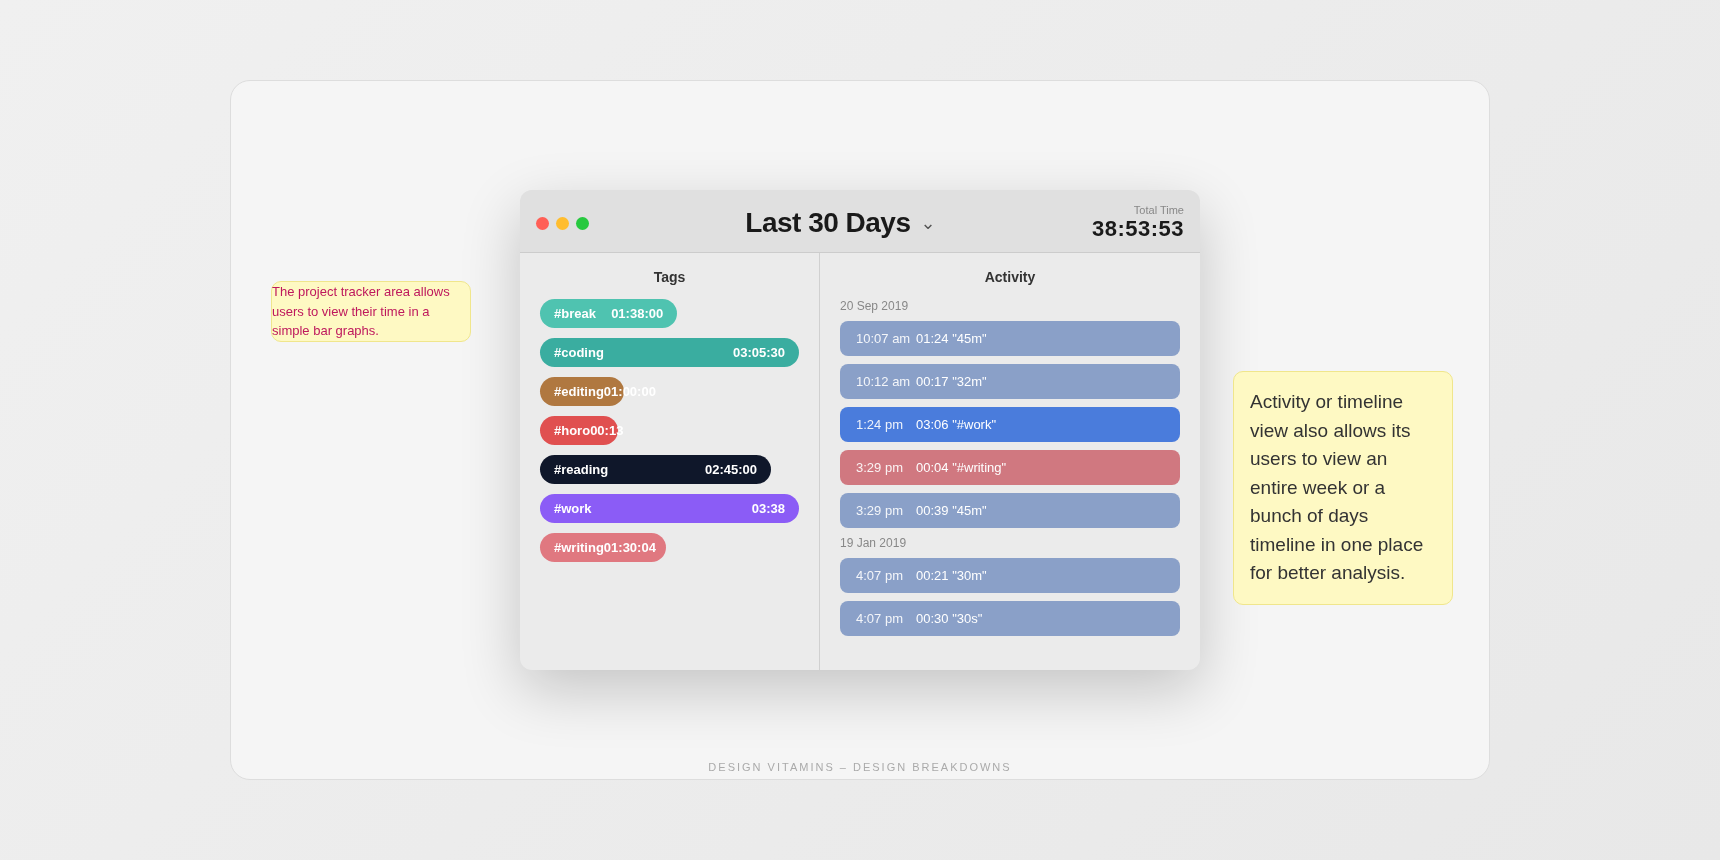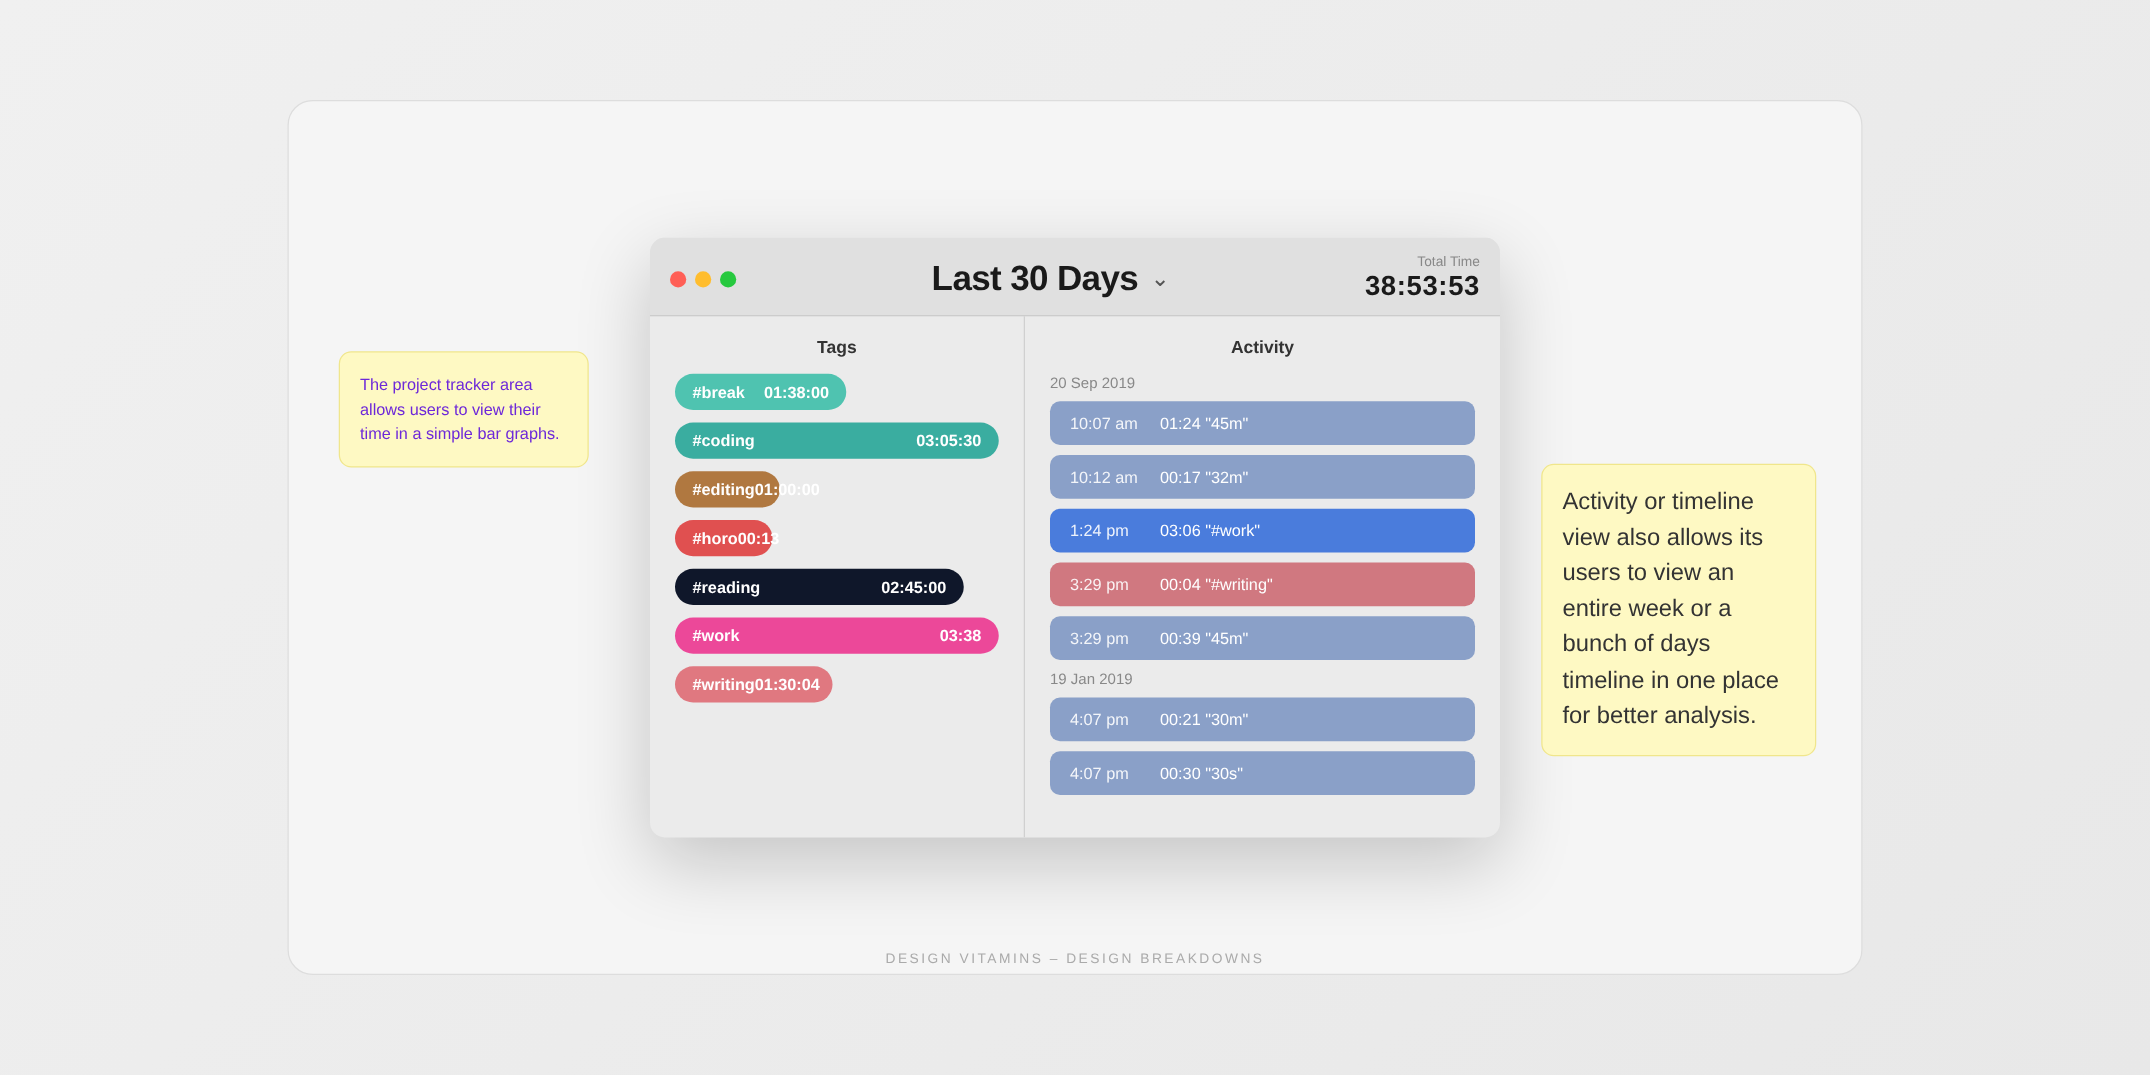--- a/index.html
+++ b/index.html
@@ -28,24 +28,23 @@
 
     
     .tooltip-left {
       position: absolute;
       left: 40px;
       top: 200px;
       width: 200px;
       background: #fef9c3;
       border: 1.5px solid #f0e68c;
       border-radius: 10px;
-      padding: 16px;
       font-size: 13px;
       line-height: 1.5;
-      color: #6d28d9;
+      color: #be185d;
       font-weight: 500;
     }
 
     .tooltip-right {
       position: absolute;
       right: 36px;
       top: 290px;
       width: 220px;
       background: #fef9c3;
       border: 1.5px solid #f0e68c;
@@ -183,21 +182,20 @@
 
     .activity-bar {
       border-radius: 8px;
       padding: 10px 16px;
       margin-bottom: 8px;
       color: white;
       font-size: 13px;
       font-weight: 500;
       display: flex;
       align-items: center;
-      gap: 12px;
     }
 
     .act-time { opacity: 0.9; min-width: 60px; }
     .act-detail { }
 
     .footer-text {
       position: absolute;
       bottom: 6px;
       left: 50%;
       transform: translateX(-50%);
@@ -253,21 +251,21 @@
               <span class="tag-time">01:00:00</span>
             </div>
             <div class="tag-bar" style="background-color: rgb(224, 80, 80); width: 30%;">
               <span class="tag-name">#horo</span>
               <span class="tag-time">00:13</span>
             </div>
             <div class="tag-bar" style="background-color: #0f172a; width: 89.1892%;">
               <span class="tag-name">#reading</span>
               <span class="tag-time">02:45:00</span>
             </div>
-            <div class="tag-bar" style="background-color: #ec4899; width: 100%; text-align: center;">
+            <div class="tag-bar" style="background-color: #8b5cf6; width: 100%; text-align: center;">
               <span class="tag-name">#work</span>
               <span class="tag-time">03:38</span>
             </div>
             <div class="tag-bar" style="background-color: rgb(224, 120, 128); width: 48.6847%;">
               <span class="tag-name">#writing</span>
               <span class="tag-time">01:30:04</span>
             </div>
           </div>
       </div>
 

